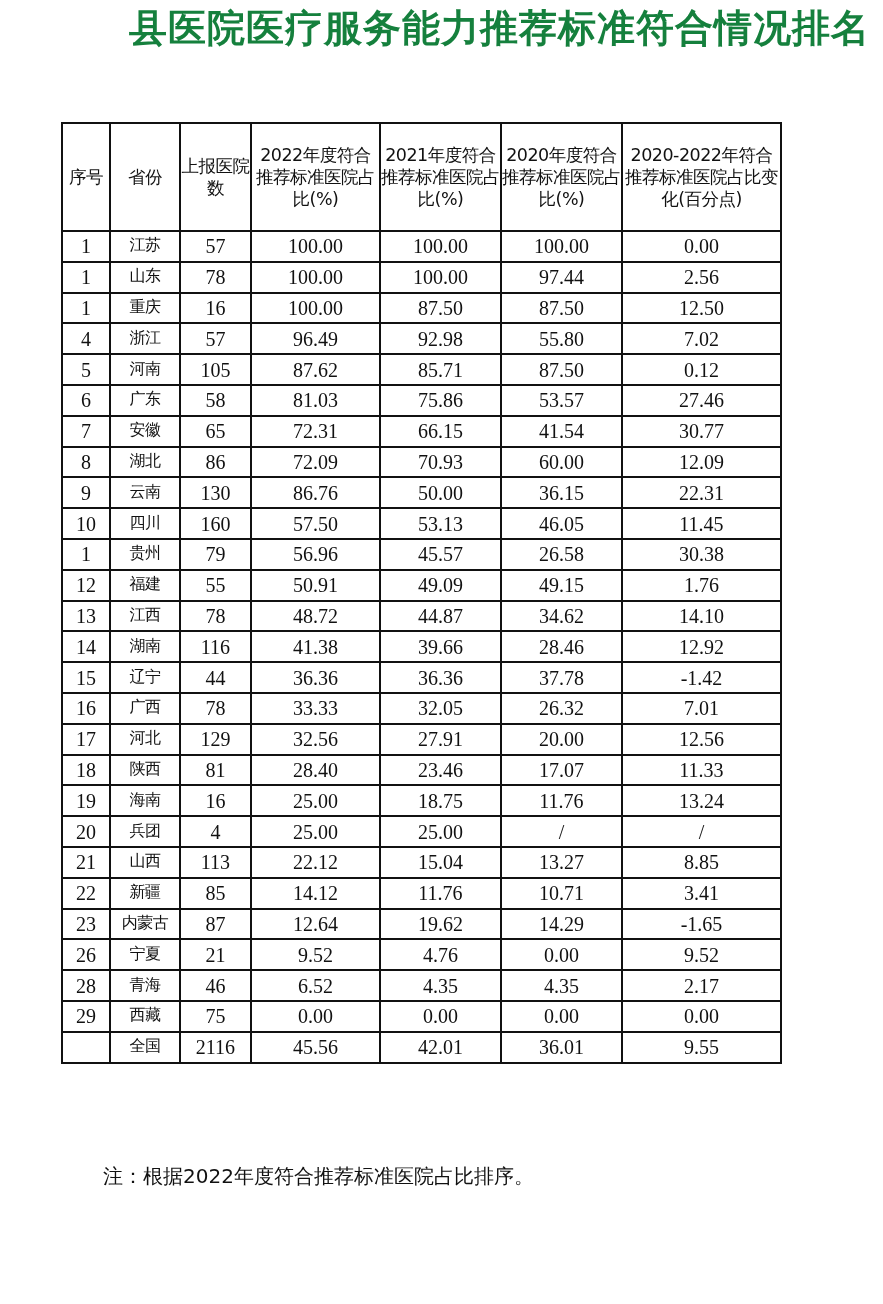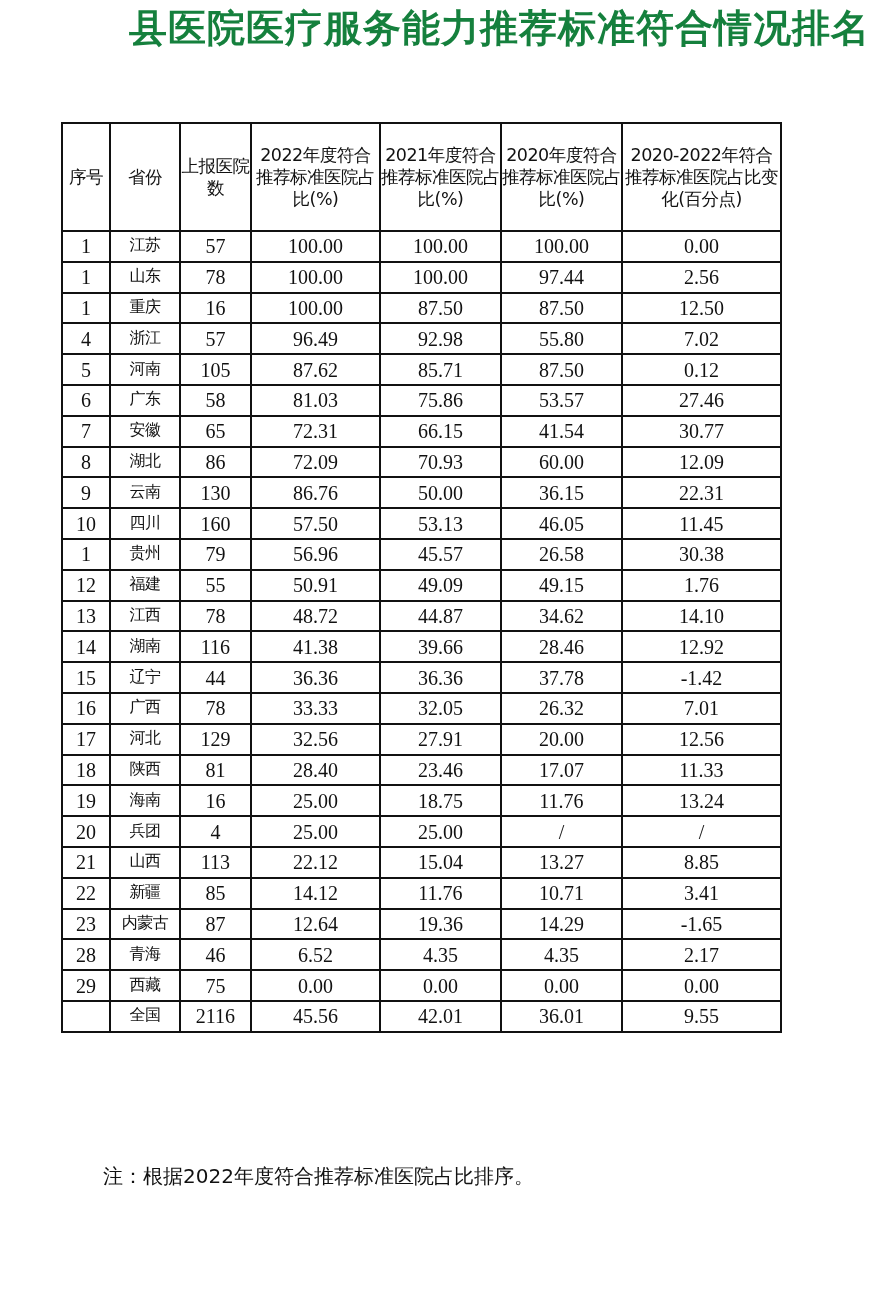--- a/index.html
+++ b/index.html
@@ -253,23 +253,32 @@
         <td>14.12</td>
         <td>11.76</td>
         <td>10.71</td>
         <td>3.41</td>
       </tr>
       <tr>
         <td>23</td>
         <td class="prov">内蒙古</td>
         <td>87</td>
         <td>12.64</td>
-        <td>19.36</td>
+        <td>19.62</td>
         <td>14.29</td>
         <td>-1.65</td>
+      </tr>
+      <tr>
+        <td>26</td>
+        <td class="prov">宁夏</td>
+        <td>21</td>
+        <td>9.52</td>
+        <td>4.76</td>
+        <td>0.00</td>
+        <td>9.52</td>
       </tr>
       <tr>
         <td>28</td>
         <td class="prov">青海</td>
         <td>46</td>
         <td>6.52</td>
         <td>4.35</td>
         <td>4.35</td>
         <td>2.17</td>
       </tr>

